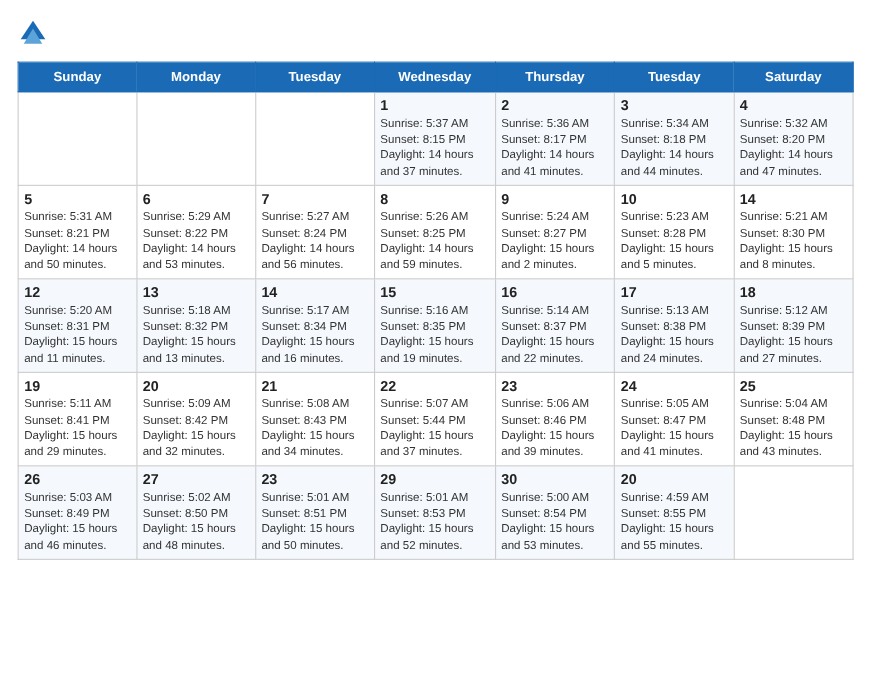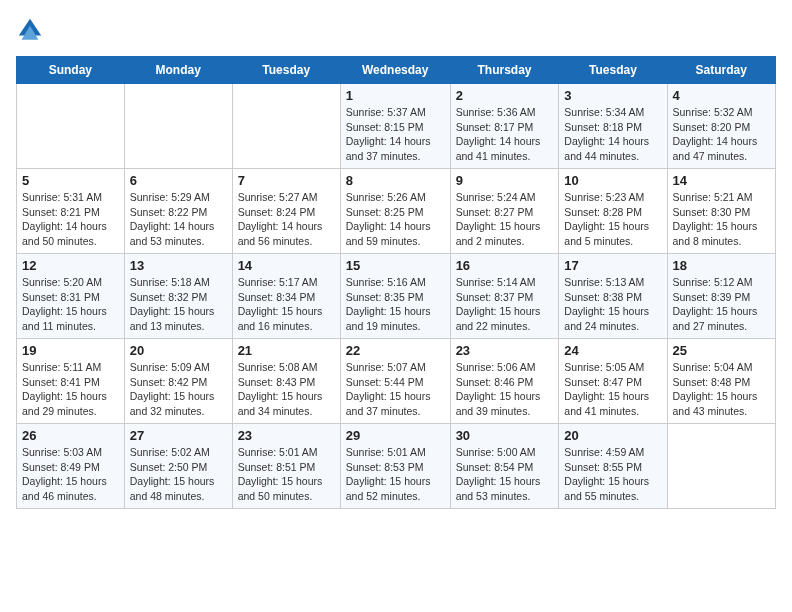--- a/index.html
+++ b/index.html
@@ -239,21 +239,21 @@
           <div class="day-info"><span>Sunrise: 5:04 AM</span><br><span>Sunset: 8:48 PM</span><br><span>Daylight: 15 hours</span><br><span>and 43 minutes.</span></div>
         </td>
       </tr>
       <tr>
         <td>
           <div class="day-num">26</div>
           <div class="day-info"><span>Sunrise: 5:03 AM</span><br><span>Sunset: 8:49 PM</span><br><span>Daylight: 15 hours</span><br><span>and 46 minutes.</span></div>
         </td>
         <td>
           <div class="day-num">27</div>
-          <div class="day-info"><span>Sunrise: 5:02 AM</span><br><span>Sunset: 2:50 PM</span><br><span>Daylight: 15 hours</span><br><span>and 48 minutes.</span></div>
+          <div class="day-info"><span>Sunrise: 5:02 AM</span><br><span>Sunset: 8:50 PM</span><br><span>Daylight: 15 hours</span><br><span>and 48 minutes.</span></div>
         </td>
         <td>
           <div class="day-num">23</div>
           <div class="day-info"><span>Sunrise: 5:01 AM</span><br><span>Sunset: 8:51 PM</span><br><span>Daylight: 15 hours</span><br><span>and 50 minutes.</span></div>
         </td>
         <td>
           <div class="day-num">29</div>
           <div class="day-info"><span>Sunrise: 5:01 AM</span><br><span>Sunset: 8:53 PM</span><br><span>Daylight: 15 hours</span><br><span>and 52 minutes.</span></div>
         </td>
         <td>

